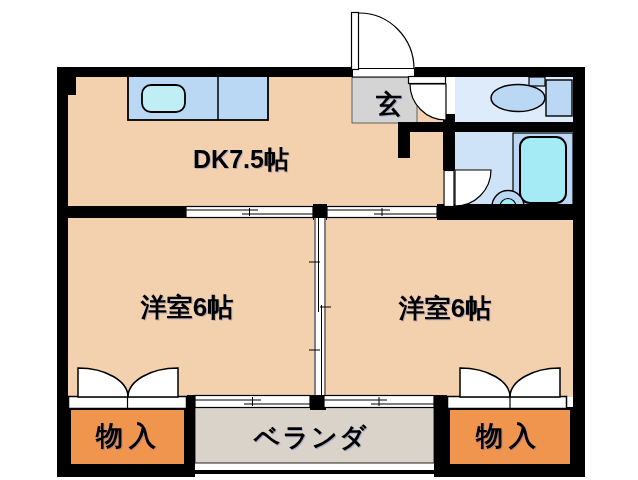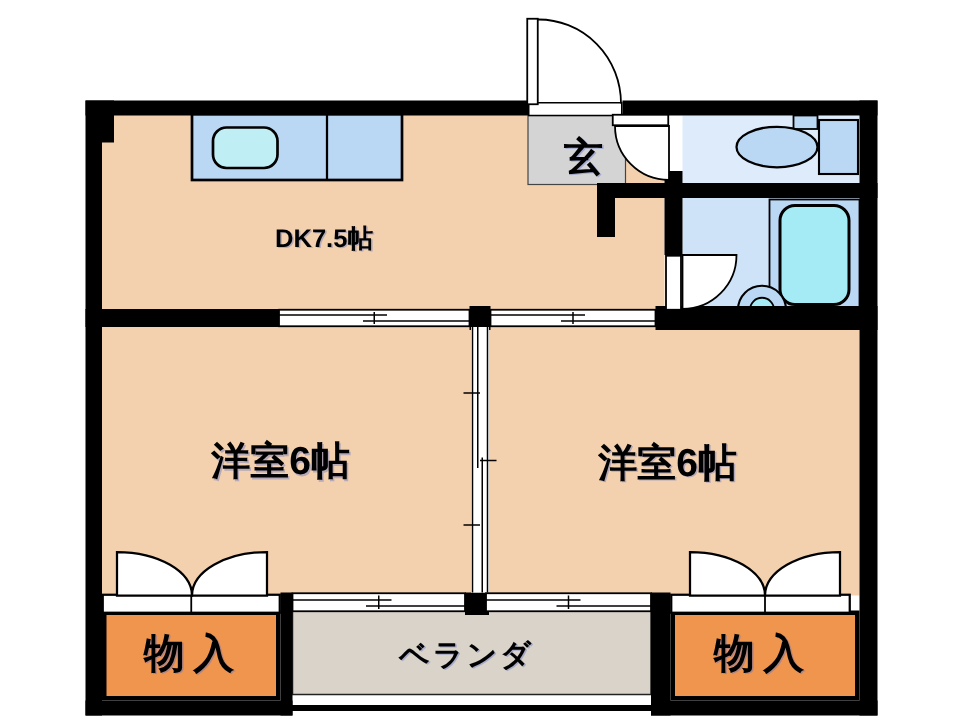--- a/index.html
+++ b/index.html
@@ -13,27 +13,27 @@
   .plan svg{position:absolute;left:0;top:0;}
   .room-label{
     position:absolute;
     transform:translate(-50%,-50%);
     font-weight:bold;
     color:#000;
     white-space:nowrap;
     text-shadow:1px 1px 0 rgba(90,110,200,.4);
     line-height:1;
   }
-  .lbl-dk{left:216px;top:159px;font-size:17px;}
+  .lbl-dk{left:241px;top:159px;font-size:25px;}
   .lbl-genkan{left:389px;top:104px;font-size:26px;}
   .lbl-bedl{left:187px;top:307px;font-size:26px;}
   .lbl-bedr{left:445px;top:308px;font-size:26px;}
   .lbl-cll{left:129px;top:436px;font-size:27px;letter-spacing:6px;}
   .lbl-clr{left:509px;top:436px;font-size:27px;letter-spacing:6px;}
-  .lbl-ver{left:311px;top:437px;font-size:20px;letter-spacing:2px;}
+  .lbl-ver{left:311px;top:437px;font-size:26px;letter-spacing:2px;}
 </style>
 </head>
 <body>
 
 <div class="plan">
 <svg width="638" height="480" viewBox="0 0 638 480">
 
   <rect x="68" y="75" width="375" height="132" fill="#F4D1AE"></rect>
   <rect x="68" y="217" width="246" height="180" fill="#F4D1AE"></rect>
   <rect x="326" y="217" width="247" height="180" fill="#F4D1AE"></rect>

